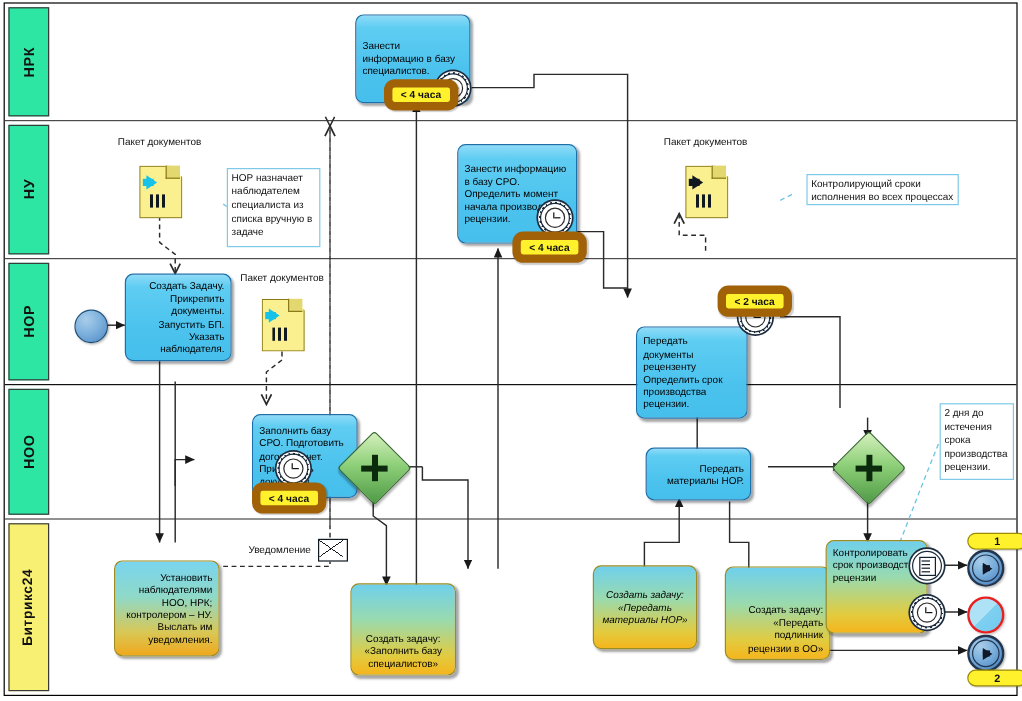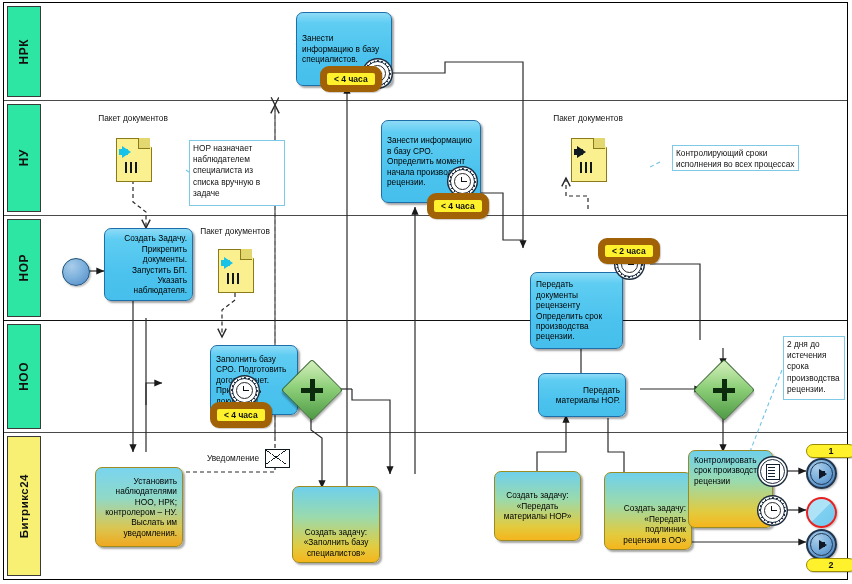--- a/index.html
+++ b/index.html
@@ -396,21 +396,21 @@
 
   <div class="task grad t-right" style="left:95px;top:467px;width:88px;height:80px;">
     <span style="width:100%;">Установить наблюдателями НОО, НРК; контролером – НУ. Выслать им уведомления.</span>
   </div>
 
   <div class="task grad2 t-bot" style="left:292px;top:486px;width:88px;height:77px;">
     <span style="width:100%;text-align:center;">Создать задачу: «Заполнить базу специалистов»</span>
   </div>
 
 
-  <div class="task grad2 t-ctr" style="left:494px;top:471px;width:87px;height:70px;">
+  <div class="task grad2 t-ctr" style="left:494px;top:471px;width:87px;height:70px;font-style:italic;">
     <span style="width:100%;">Создать задачу: «Передать материалы НОР»</span>
   </div>
 
   <div class="task grad2 t-bot" style="left:604px;top:472px;width:88px;height:78px;">
     <span style="width:100%;text-align:right;">Создать задачу: «Передать подлинник рецензии в ОО»</span>
   </div>
 
   <div class="task grad2 t-top" style="left:688px;top:450px;width:85px;height:78px;">
     <span>Контролировать срок производства рецензии</span>
   </div>
@@ -463,21 +463,21 @@
   <div class="dataobj" style="left:571px;top:138px;">
     <span class="sheet"></span>
     <span class="fold"></span>
     <span class="arr solid"></span>
     <span class="bars"></span>
   </div>
 
   <span class="env-label" style="left:207px;top:453px;">Уведомление</span>
   <div class="envelope" style="left:265px;top:449px;"></div>
 
-  <div class="annot" style="left:189px;top:140px;width:96px;height:66px;">
+  <div class="annot" style="left:189px;top:140px;width:78px;height:66px;">
     <span>НОР назначает наблюдателем специалиста из списка вручную в задаче</span>
   </div>
 
   <div class="annot" style="left:672px;top:145px;width:127px;height:26px;">
     <span>Контролирующий сроки исполнения во всех процессах</span>
   </div>
 
   <div class="annot" style="left:783px;top:336px;width:62px;height:64px;">
     <span>2 дня до истечения срока производства рецензии.</span>
   </div>

